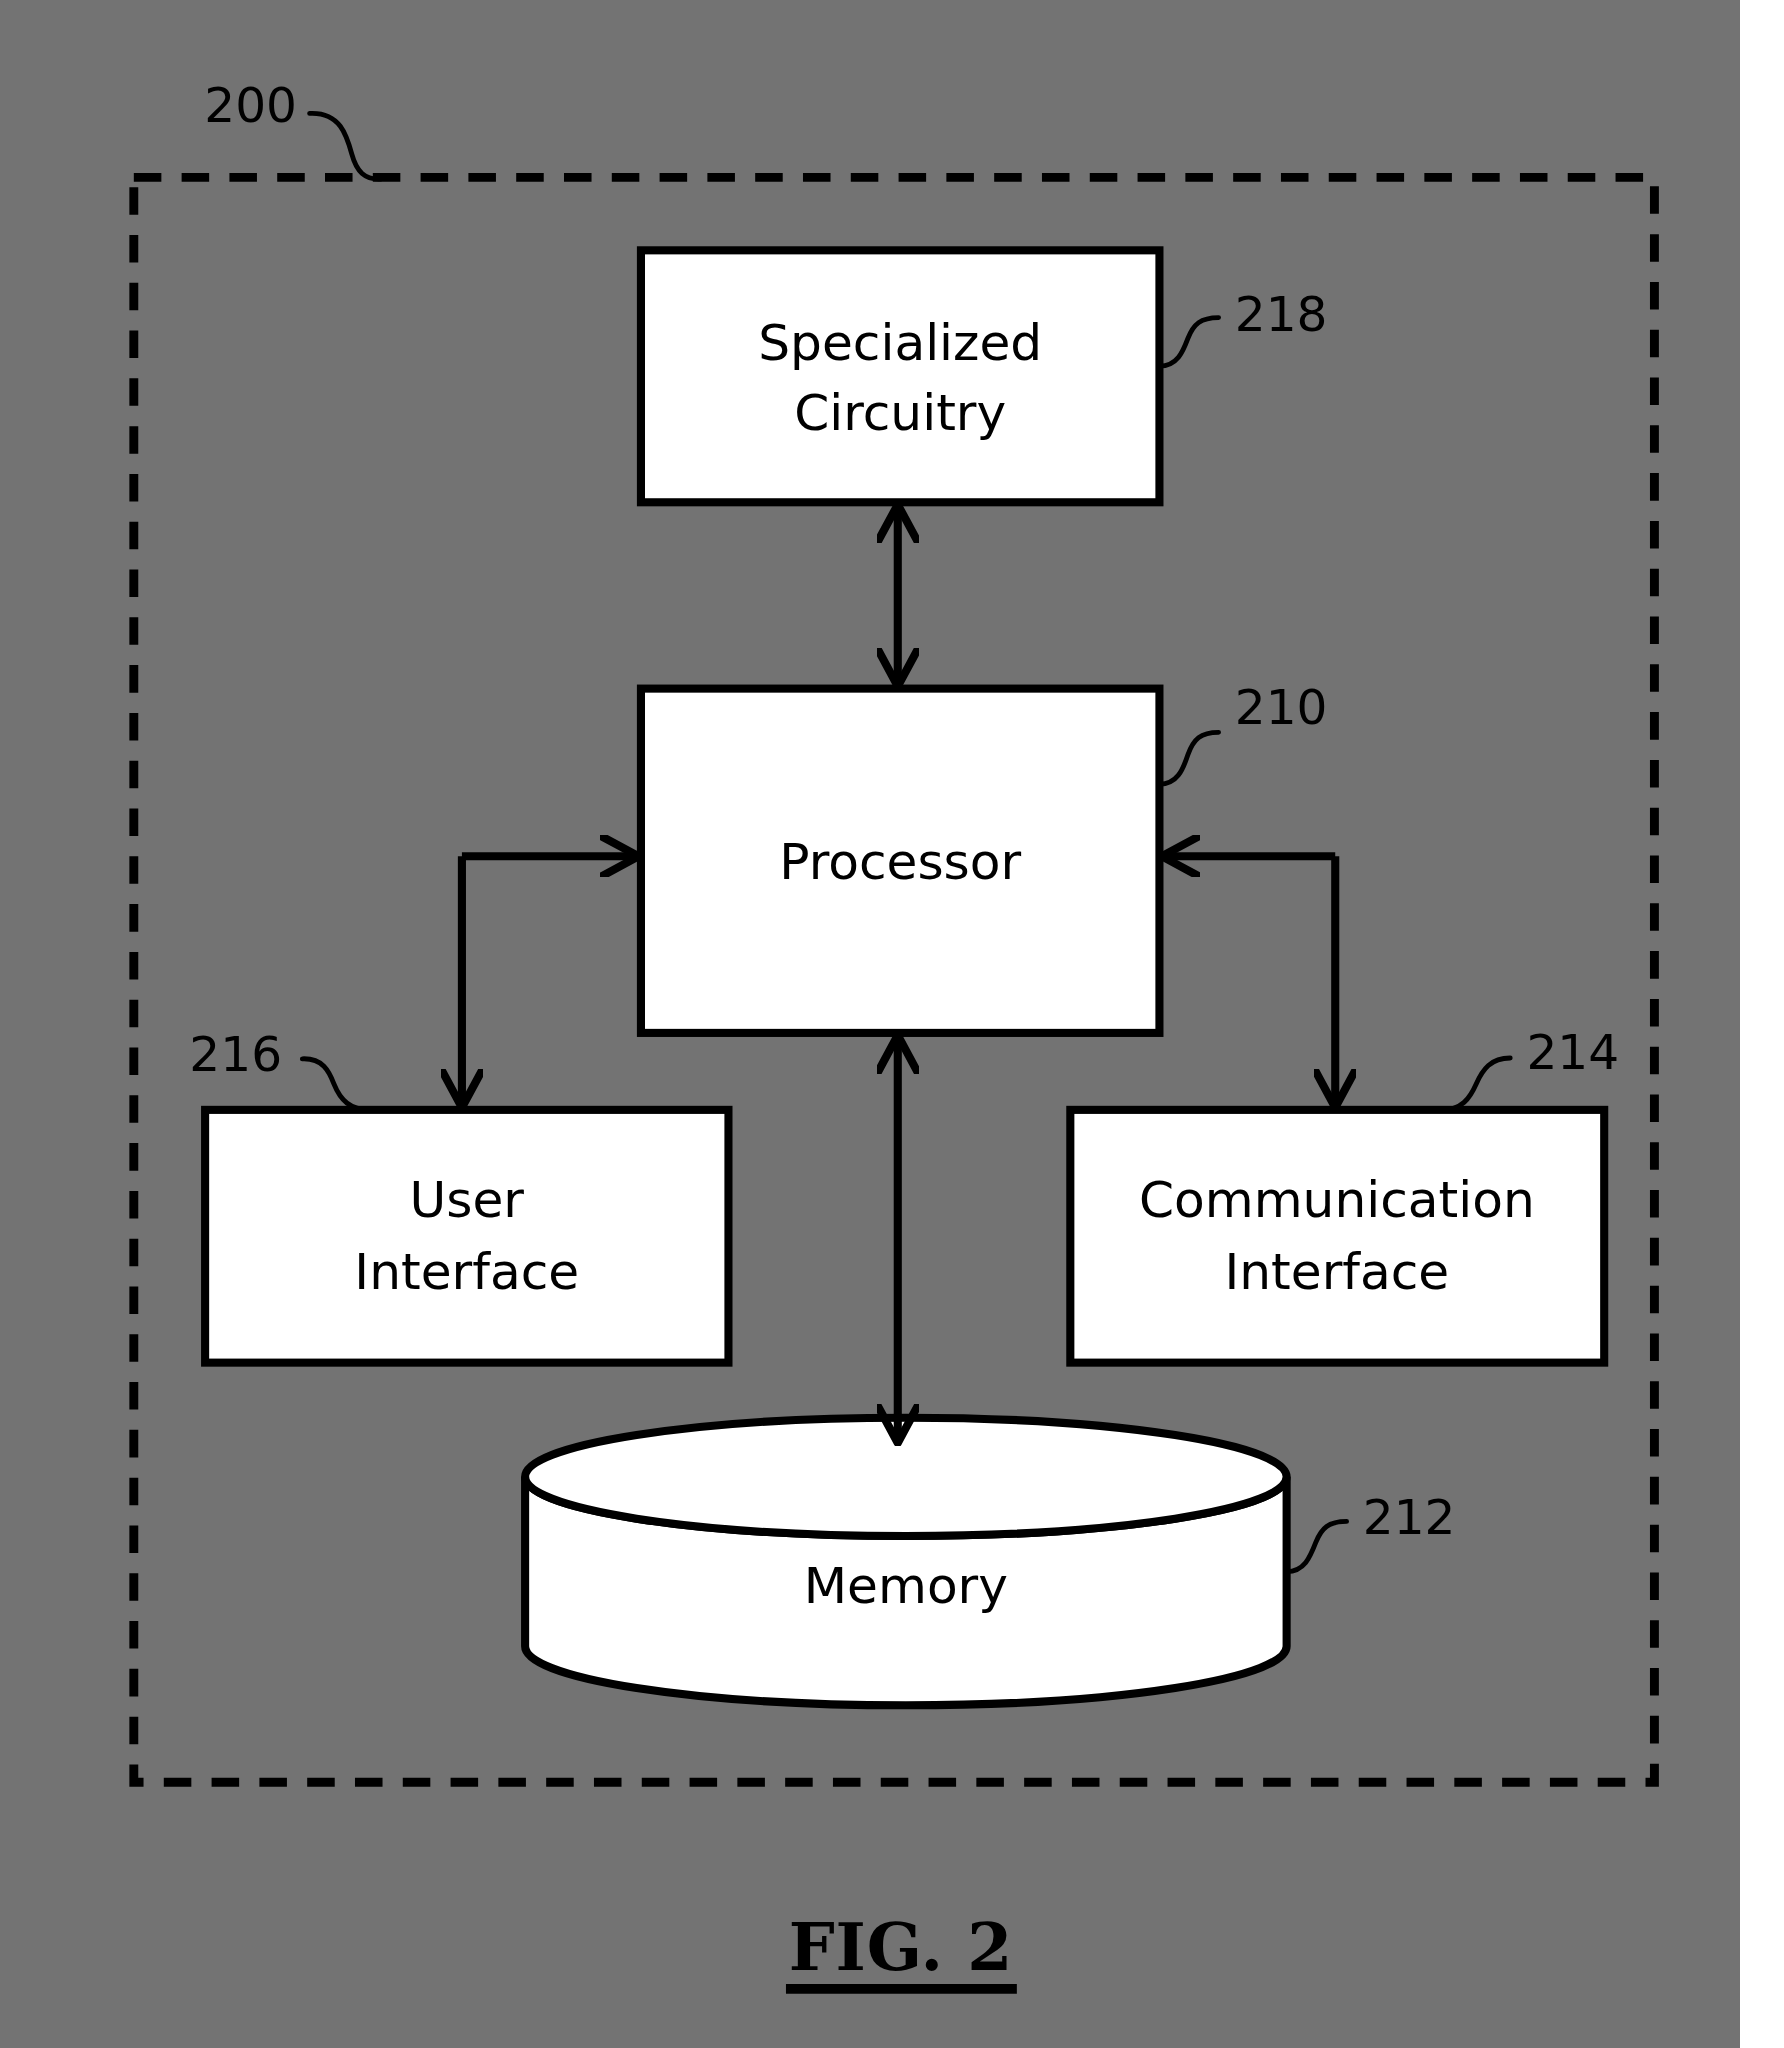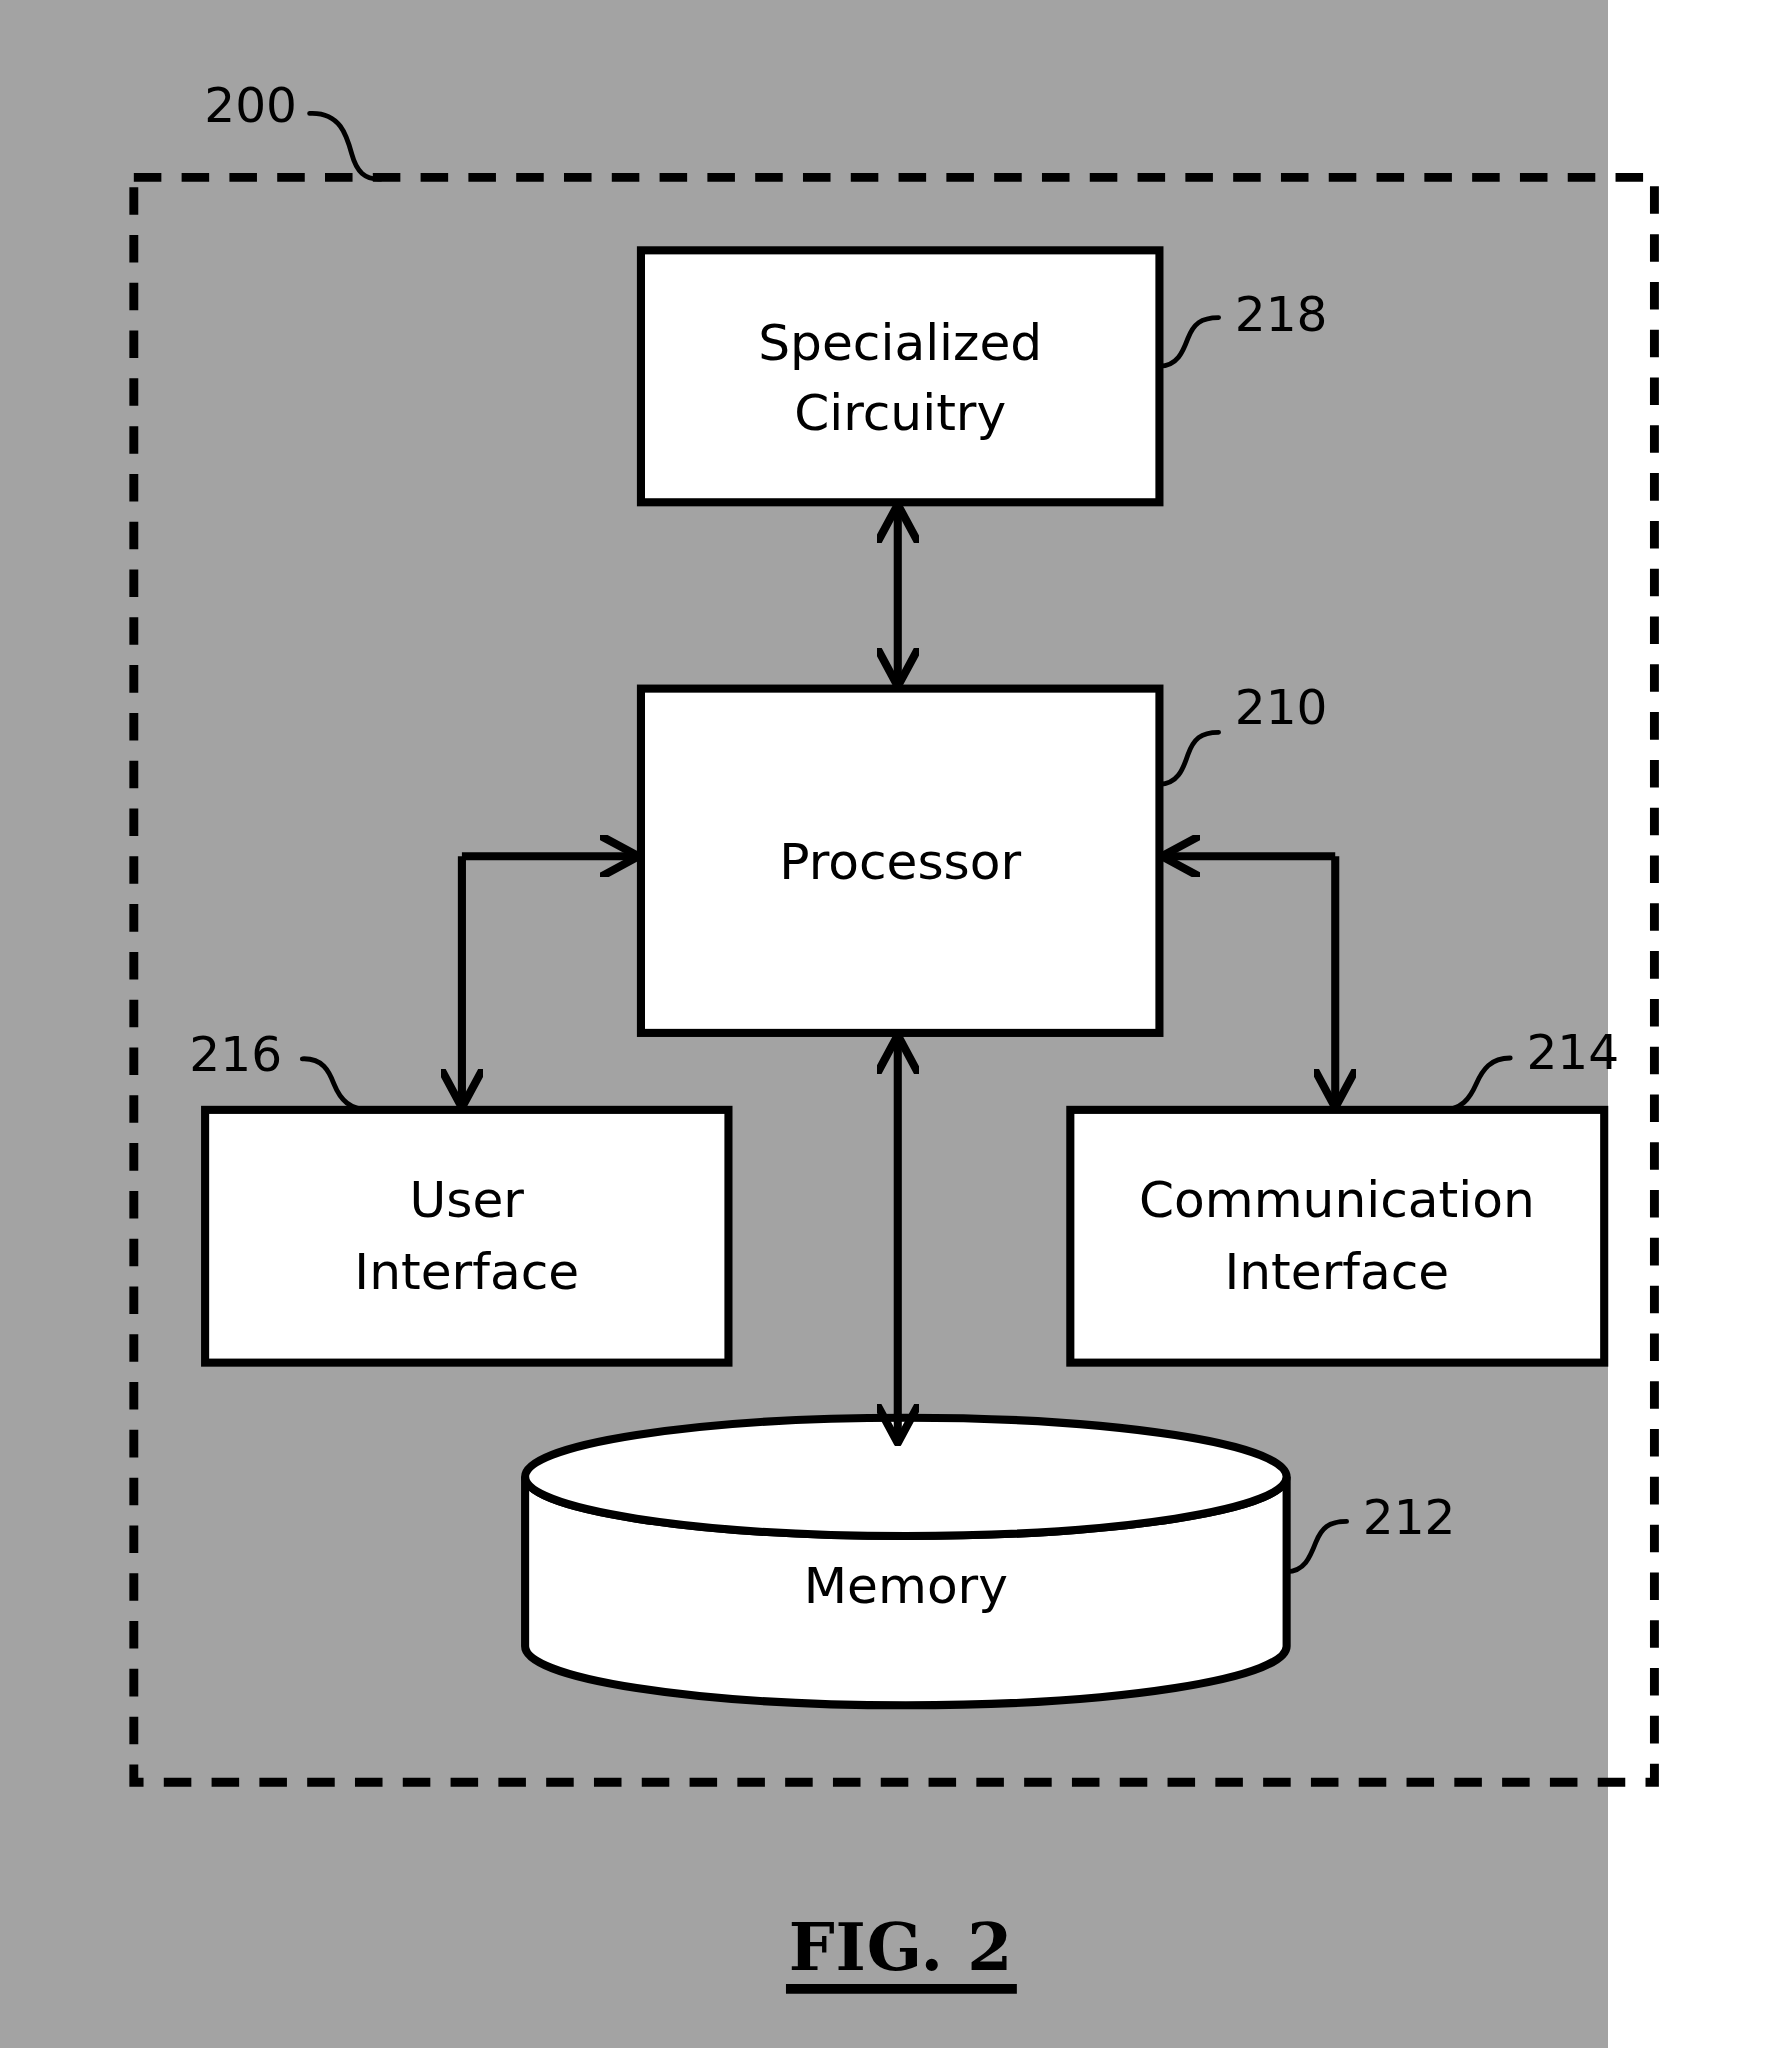--- a/index.html
+++ b/index.html
@@ -9,23 +9,23 @@
     background: #ffffff;
   }
   body {
     width: 1785px;
     height: 2048px;
     overflow: hidden;
     font-family: "DejaVu Sans", "Liberation Sans", sans-serif;
   }
   #figure-root {
     position: relative;
-    width: 1608px;
+    width: 1740px;
     height: 2048px;
-    background: #a3a3a3;
+    background: #737373;
   }
   svg#diagram {
     position: absolute;
     top: 0;
     left: 0;
     width: 1785px;
     height: 2048px;
     display: block;
   }
   

